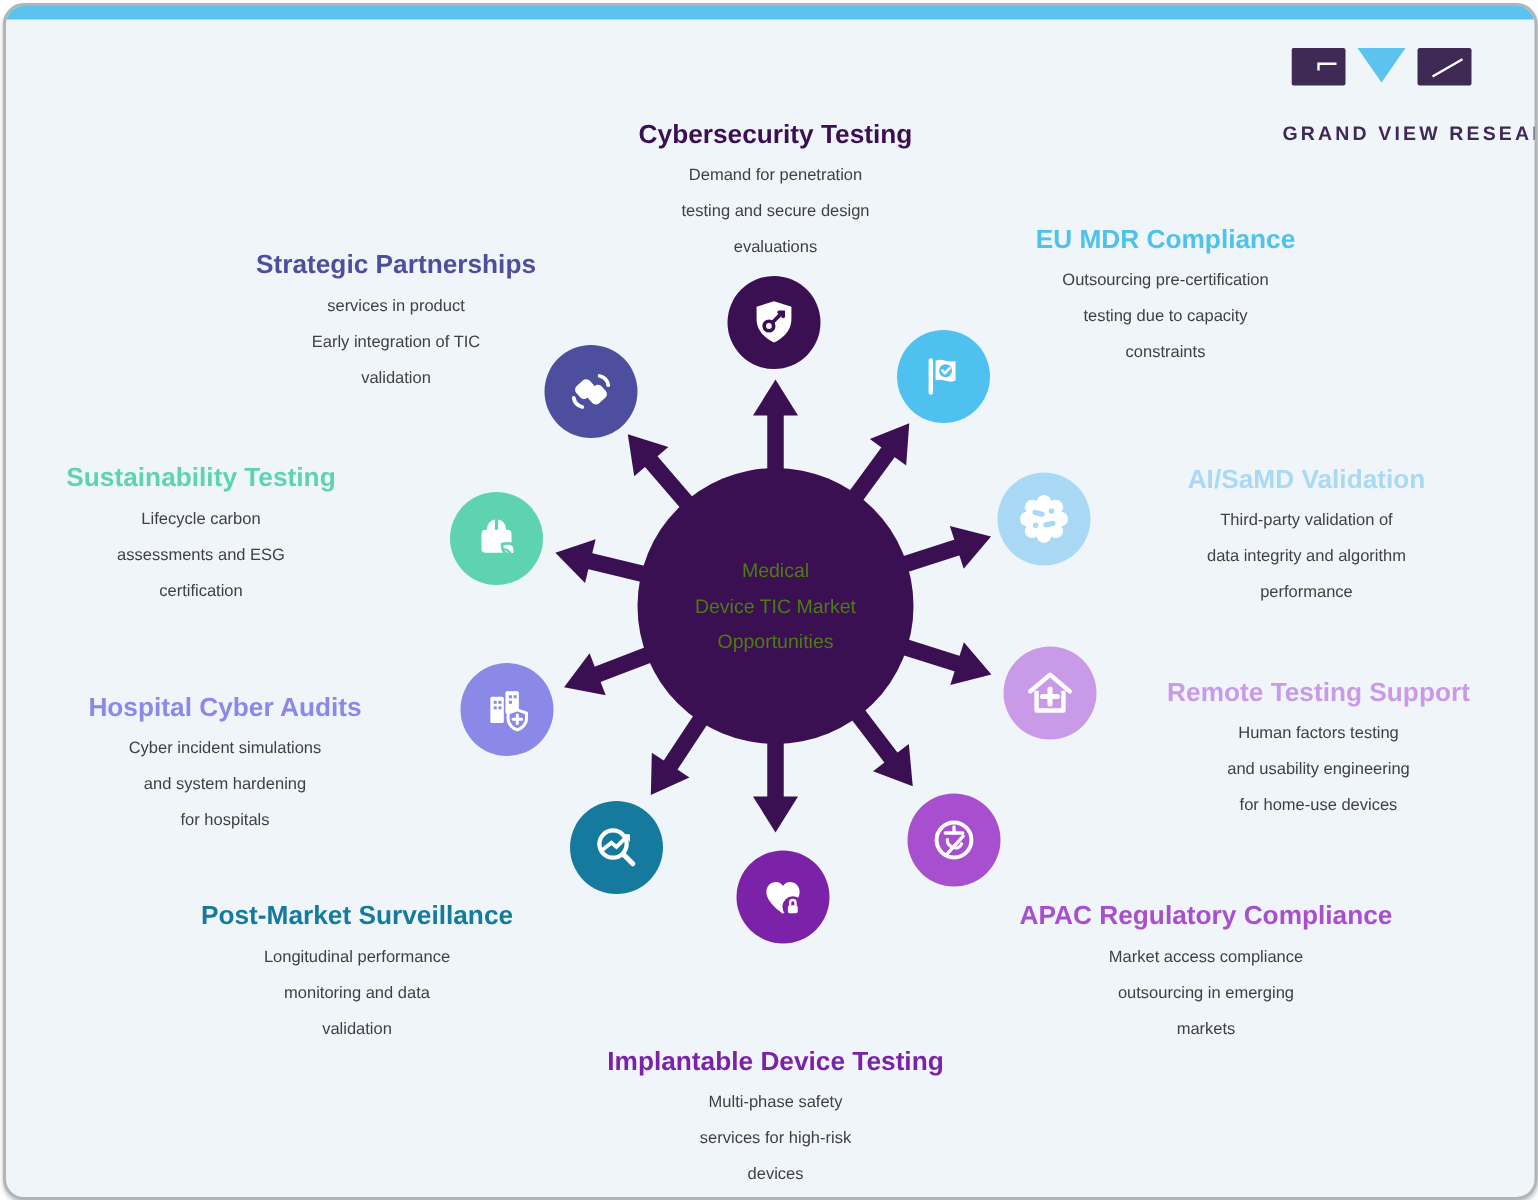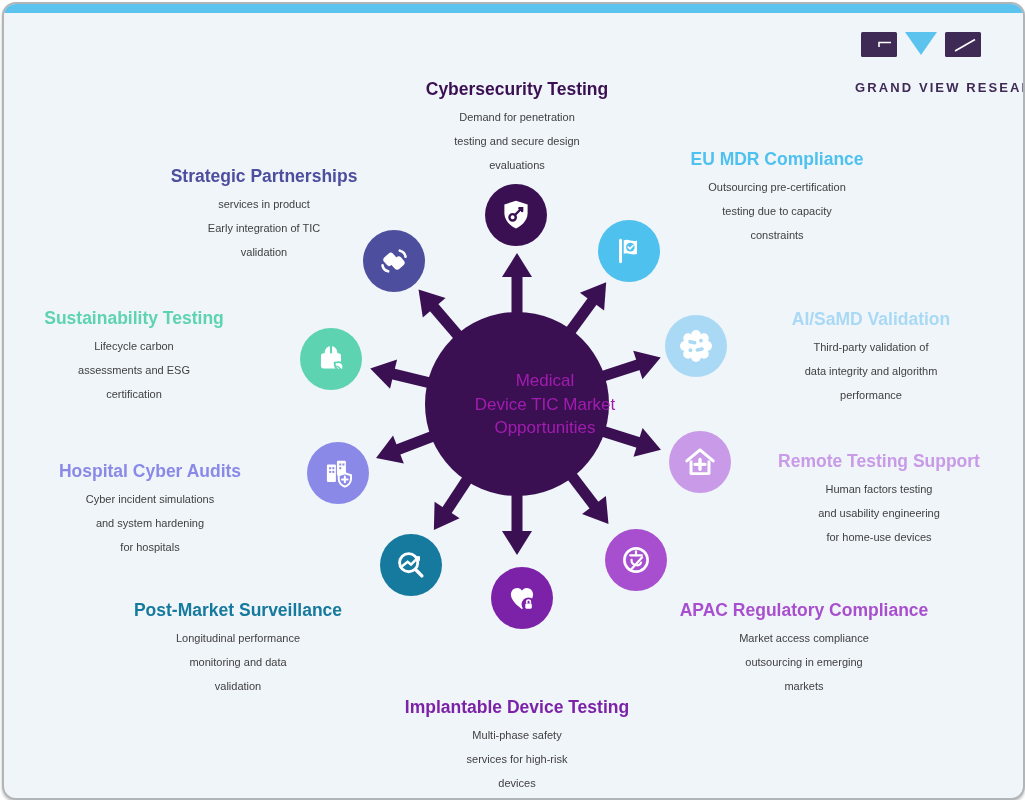--- a/index.html
+++ b/index.html
@@ -4,21 +4,21 @@
 <style>
   html,body{margin:0;padding:0;width:1025px;height:800px;background:#fff;overflow:hidden;
     font-family:"Liberation Sans","DejaVu Sans",sans-serif;}
   .card{position:absolute;left:2px;top:2px;width:1019px;height:794px;background:#eff5f9;
     border:2px solid #b2b5b7;border-radius:14px;overflow:hidden;
     box-shadow:0 2px 3px rgba(110,115,120,.45);}
   .topbar{position:absolute;left:0;top:0;width:100%;height:9px;background:#5bc3ee;}
   .stage{position:absolute;left:0;top:0;width:1025px;height:800px;}
   svg.hub{position:absolute;left:0;top:0;}
   .center-label{position:absolute;left:513px;top:400px;transform:translate(-50%,-50%);
-    color:#a21caf;font-size:17px;line-height:23.5px;text-align:center;white-space:nowrap;margin-left:28px;}
+    color:#4d7c0f;font-size:13px;line-height:23.5px;text-align:center;white-space:nowrap;}
   .center-label span{display:block;}
   .icon-badge{position:absolute;width:62px;height:62px;border-radius:50%;
     display:flex;align-items:center;justify-content:center;}
   .label{position:absolute;transform:translateX(-50%);text-align:center;}
   .label .title{font-weight:bold;font-size:17.5px;line-height:22px;white-space:nowrap;margin-bottom:5px;}
   .label .body{font-size:11px;line-height:24px;color:#414042;}
   .label .body span{display:block;white-space:nowrap;}
   .logo{position:absolute;right:28px;top:28px;width:146px;text-align:center;}
   .logo .word{margin-top:17px;font-size:13px;font-weight:bold;letter-spacing:2.1px;color:#3f2a56;white-space:nowrap;}
 </style>

